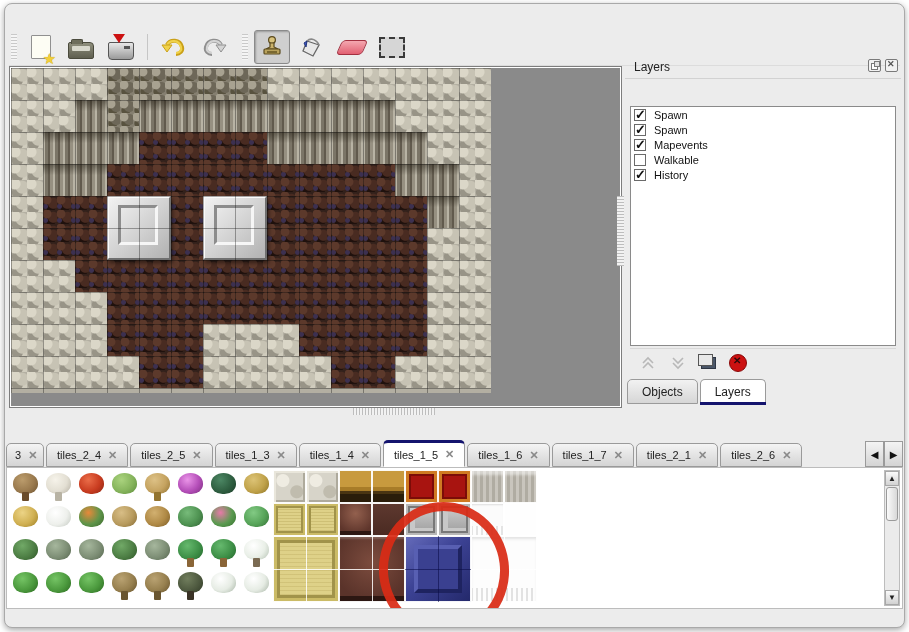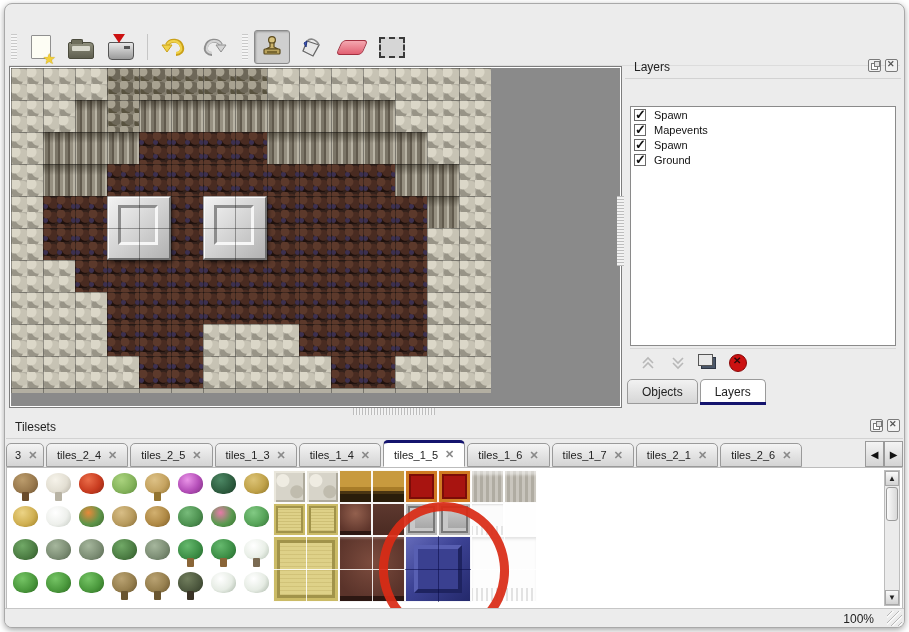--- a/index.html
+++ b/index.html
@@ -411,29 +411,33 @@
         <span class="miniwin close"></span>
       </span>
     </div>
     <div class="layer-list" id="layerList">
           <div class="layer-row">
             <span class="cbox checked"></span>
             <span class="layer-name">Spawn</span>
           </div>
           <div class="layer-row">
             <span class="cbox checked"></span>
-            <span class="layer-name">Mapevents</span>
+            <span class="layer-name">Spawn</span>
           </div>
           <div class="layer-row">
             <span class="cbox checked"></span>
-            <span class="layer-name">Spawn</span>
+            <span class="layer-name">Mapevents</span>
+          </div>
+          <div class="layer-row">
+            <span class="cbox"></span>
+            <span class="layer-name">Walkable</span>
           </div>
           <div class="layer-row">
             <span class="cbox checked"></span>
-            <span class="layer-name">Ground</span>
+            <span class="layer-name">History</span>
           </div>
         </div>
     <div class="layer-btnrow">
       <span class="lbtn">
         <svg width="16" height="16" viewBox="0 0 16 16">
               <path d="M3 8 L8 3 L13 8 M3 13 L8 8 L13 13" fill="none" stroke="#b8b8b8" stroke-width="1.6"></path>
             </svg>
       </span>
       <span class="lbtn">
         <svg width="16" height="16" viewBox="0 0 16 16">
@@ -447,27 +451,20 @@
         <span class="delbtn"></span>
       </span>
     </div>
     <div class="dock-tabs" id="dockTabs">
           <div class="dtab">Objects</div>
           <div class="dtab active">Layers</div>
         </div>
   </div>
 
   <div class="tilesets-panel">
-    <div class="ts-header">
-      <span class="dock-title">Tilesets</span>
-      <span class="dock-btns">
-        <span class="miniwin float"></span>
-        <span class="miniwin close"></span>
-      </span>
-    </div>
     <div class="ts-tabrow" id="tsTabs">
           <div class="ttab partial">
             <span>3</span>
             <span class="x">✕</span>
           </div>
           <div class="ttab">
             <span>tiles_2_4</span>
             <span class="x">✕</span>
           </div>
           <div class="ttab">
@@ -564,19 +561,15 @@
           <div class="tile n t-tree-bare tk" style="left: 2px; top: 2px; width: 33px; height: 33px;"></div>
       <div class="annotation" style="left:372px;top:34px;width:112px;height:118px;"></div>
       <div class="scrollbar">
         <span class="sb-btn sb-up">▲</span>
         <span class="sb-thumb"></span>
         <span class="sb-btn sb-down">▼</span>
       </div>
     </div>
   </div>
 
-  <div class="statusbar">
-    <span class="zoomlevel">100%</span>
-    <span class="resize-grip"></span>
-  </div>
 
  </div>
 </div>
 
 </body></html>

